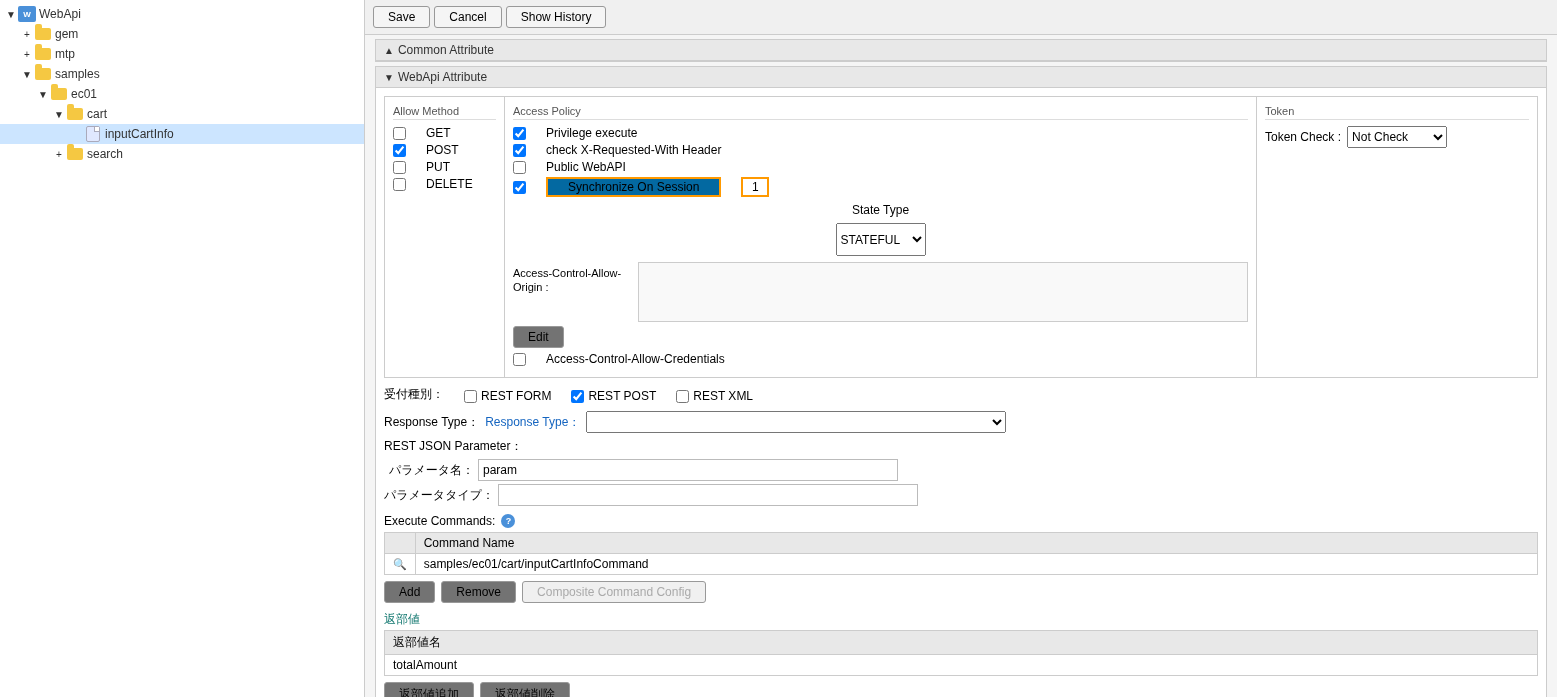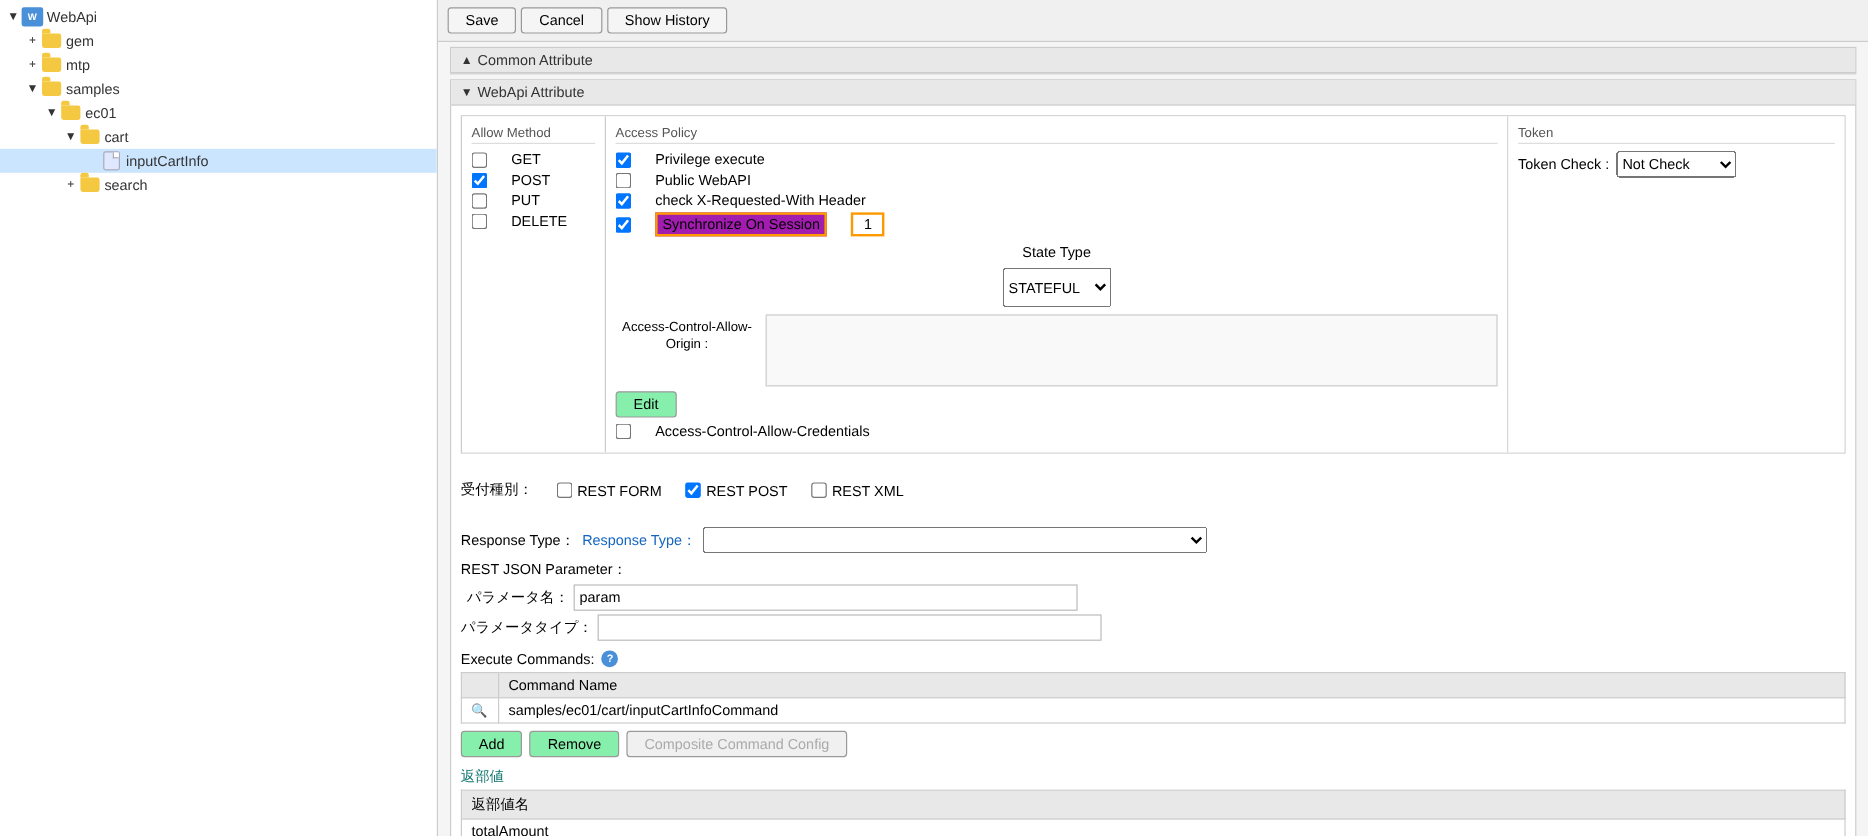--- a/index.html
+++ b/index.html
@@ -212,39 +212,39 @@
     }
 
     
     .btn-row {
       display: flex;
       gap: 6px;
       margin: 6px 0;
     }
     .btn {
       padding: 3px 14px;
-      background: #86efac;
+      background: #737373;
       border: 1px solid #999;
       border-radius: 3px;
       cursor: pointer;
       font-size: 12px;
     }
     .btn:disabled { color: #aaa; cursor: default; background: #f0f0f0; }
 
     .section-label {
       font-size: 12px;
       color: #0f766e;
       margin: 6px 0 2px 0;
     }
 
     
     .sync-session-label {
       border: 2px solid #f90;
-      padding: 1px 4px;
-      background: #a21caf;
+      padding: 1px 20px;
+      background: #0369a1;
     }
     .sync-session-num {
       border: 2px solid #f90;
       width: 28px;
       padding: 1px 2px;
       text-align: center;
       font-size: 12px;
     }
 
     .param-section {
@@ -413,41 +413,41 @@
             </div>
           </div>
 
           <div class="access-policy-box">
             <div class="box-title">Access Policy</div>
             <div class="checkbox-row">
               <input type="checkbox" checked="" style="">
               <label>Privilege execute</label>
             </div>
             <div class="checkbox-row">
+              <input type="checkbox" checked="" style="">
+              <label>check X-Requested-With Header</label>
+            </div>
+            <div class="checkbox-row">
               <input type="checkbox" style="">
               <label>Public WebAPI</label>
-            </div>
-            <div class="checkbox-row">
-              <input type="checkbox" checked="" style="">
-              <label>check X-Requested-With Header</label>
             </div>
             <div class="checkbox-row">
               <input type="checkbox" checked="" style="">
               <label class="sync-session-label">Synchronize On Session</label>
               <input type="text" class="sync-session-num" value="1" style="">
             </div>
             <div class="state-type-row">
               <label>State Type</label>
               <select style="font-size:12px; height:33px;">
                 <option>STATEFUL</option>
                 <option>STATELESS</option>
               </select>
             </div>
             <div style="display:flex; align-items:flex-start; gap:6px; margin:4px 0;">
-              <label style="min-width:80px; text-align:center; margin-top:4px; font-size:11px; line-height:1.3;">Access-Control-Allow-Origin :</label>
+              <label style="min-width:80px; text-align:left; margin-top:4px; font-size:11px; line-height:1.3;">Access-Control-Allow-Origin :</label>
               <textarea class="cors-area" style=""></textarea>
             </div>
             <div style="margin: 4px 0;">
               <button class="btn">Edit</button>
             </div>
             <div class="checkbox-row">
               <input type="checkbox" style="">
               <label>Access-Control-Allow-Credentials</label>
             </div>
           </div>
@@ -458,21 +458,21 @@
               <label>Token Check :</label>
               <select style="font-size:12px; height:22px; width:100px;">
                 <option>Not Check</option>
                 <option>Check</option>
               </select>
             </div>
           </div>
 
         </div>
 
-        <div style="display:flex; align-items:center; gap:20px; margin: 22px 0;">
+        <div style="display:flex; align-items:flex-end; gap:20px; margin: 8px 0;">
           <span>受付種別：</span>
           <div style="display:flex; align-items:center; gap:4px;">
             <input type="checkbox" style="">
             <label>REST FORM</label>
           </div>
           <div style="display:flex; align-items:center; gap:4px;">
             <input type="checkbox" checked="" style="">
             <label>REST POST</label>
           </div>
           <div style="display:flex; align-items:center; gap:4px;">

